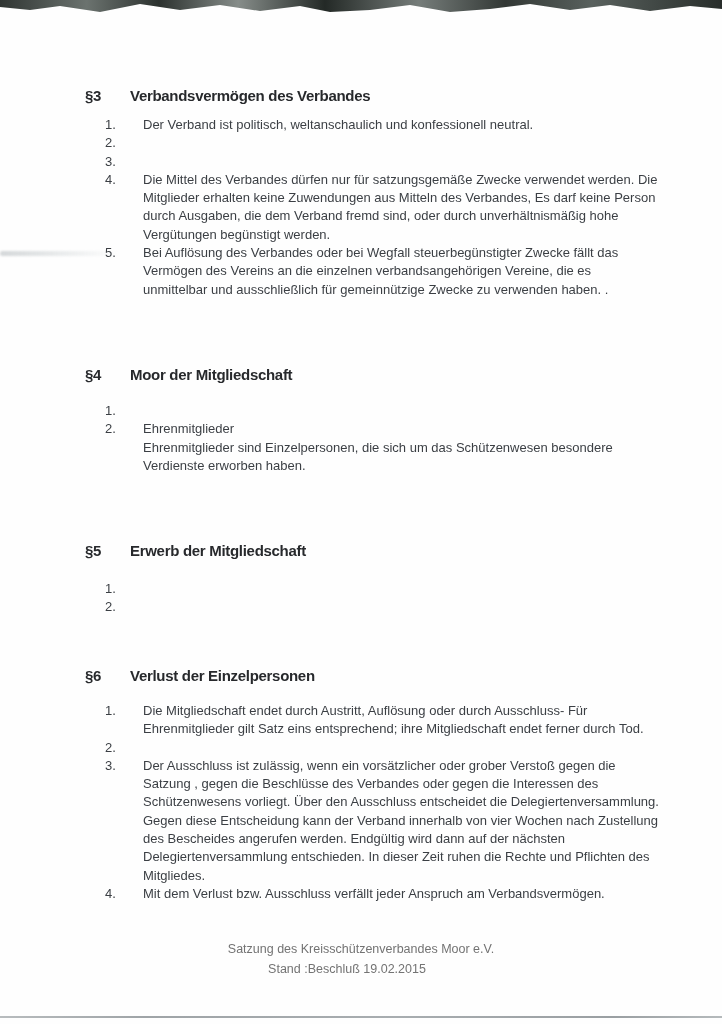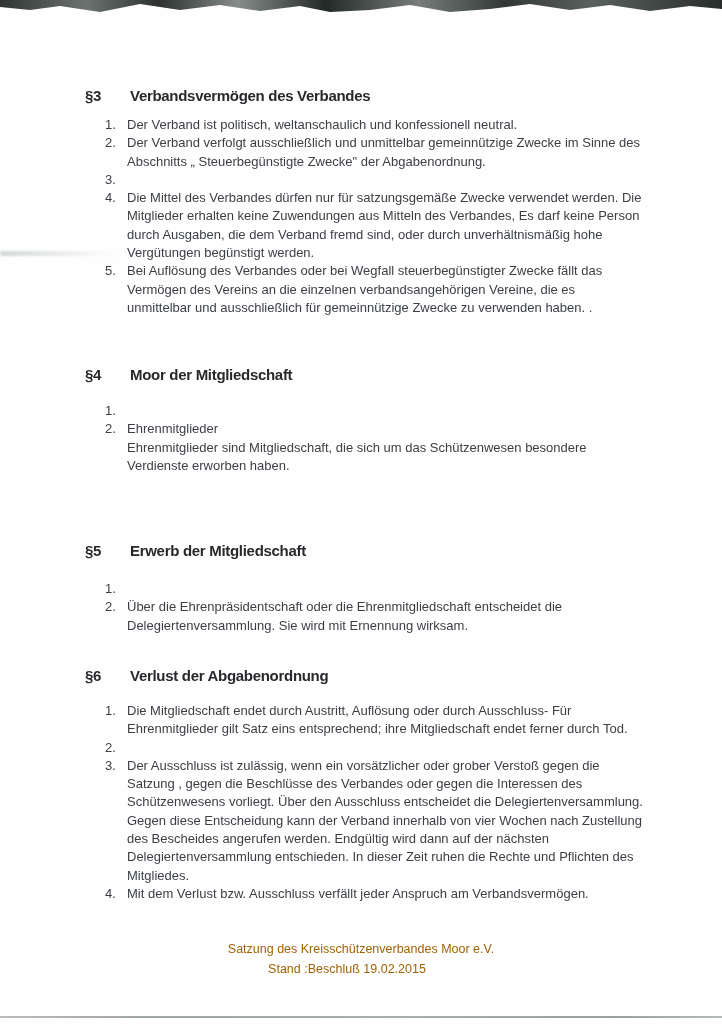--- a/index.html
+++ b/index.html
@@ -37,28 +37,28 @@
   .sec{position:absolute;left:0;right:0;}
   .heading{
     margin:0;padding-left:85px;
     font-size:15px;line-height:20px;font-weight:bold;
     color:#27292c;letter-spacing:-0.3px;display:flex;
   }
   .heading .pid{display:inline-block;width:45px;flex:0 0 45px;}
   .items{padding-left:105px;}
   .item{display:flex;font-size:13px;line-height:18.3px;}
   .item .num{display:inline-block;width:22px;flex:0 0 22px;}
-  .item .txt{width:516px;white-space:pre-wrap;}
+  .item .txt{width:516px;white-space:pre-wrap;margin-left:16px;}
   #sec3{top:86px;} #sec3 .items{margin-top:10px;}
   #sec4{top:365px;} #sec4 .items{margin-top:17px;}
   #sec5{top:541px;} #sec5 .items{margin-top:19px;}
   #sec6{top:666px;} #sec6 .items{margin-top:16px;}
   .footer{
     position:absolute;top:939px;left:0;width:722px;
-    text-align:center;font-size:12.5px;line-height:20px;color:#a16207;
+    text-align:center;font-size:12.5px;line-height:20px;color:#737373;
   }
   .footer .l2{transform:translateX(-14px);}
 </style>
 </head>
 <body>
 
 <div class="page">
 
   <div class="scan-edge-top"></div>
   <div class="smudge-left"></div>
@@ -68,21 +68,20 @@
       <span class="pid">§3</span>
       <span class="ptitle">Verbandsvermögen des Verbandes</span>
     </h2>
     <div class="items">
       <div class="item">
         <span class="num">1.</span>
         <span class="txt">Der Verband ist politisch, weltanschaulich und konfessionell neutral.</span>
       </div>
       <div class="item">
         <span class="num">2.</span>
-        <span class="txt">Der Verband verfolgt ausschließlich und unmittelbar gemeinnützige Zwecke im Sinne des Abschnitts „ Steuerbegünstigte Zwecke" der Abgabenordnung.</span>
       </div>
       <div class="item">
         <span class="num">3.</span>
       </div>
       <div class="item">
         <span class="num">4.</span>
         <span class="txt">Die Mittel des Verbandes dürfen nur für satzungsgemäße Zwecke verwendet werden. Die Mitglieder erhalten keine Zuwendungen aus Mitteln des Verbandes, Es darf keine Person durch Ausgaben, die dem Verband fremd sind, oder durch unverhältnismäßig hohe Vergütungen begünstigt werden.</span>
       </div>
       <div class="item">
         <span class="num">5.</span>
@@ -96,45 +95,44 @@
       <span class="pid">§4</span>
       <span class="ptitle">Moor der Mitgliedschaft</span>
     </h2>
     <div class="items">
       <div class="item">
         <span class="num">1.</span>
       </div>
       <div class="item">
         <span class="num">2.</span>
         <span class="txt">Ehrenmitglieder
-Ehrenmitglieder sind Mitgliedschaft, die sich um das Schützenwesen besondere Verdienste erworben haben.</span>
+Ehrenmitglieder sind Einzelpersonen, die sich um das Schützenwesen besondere Verdienste erworben haben.</span>
       </div>
     </div>
   </section>
 
   <section class="sec" id="sec5">
     <h2 class="heading">
       <span class="pid">§5</span>
       <span class="ptitle">Erwerb der Mitgliedschaft</span>
     </h2>
     <div class="items">
       <div class="item">
         <span class="num">1.</span>
       </div>
       <div class="item">
         <span class="num">2.</span>
-        <span class="txt">Über die Ehrenpräsidentschaft oder die Ehrenmitgliedschaft entscheidet die Delegiertenversammlung. Sie wird mit Ernennung wirksam.</span>
       </div>
     </div>
   </section>
 
   <section class="sec" id="sec6">
     <h2 class="heading">
       <span class="pid">§6</span>
-      <span class="ptitle">Verlust der Abgabenordnung</span>
+      <span class="ptitle">Verlust der Einzelpersonen</span>
     </h2>
     <div class="items">
       <div class="item">
         <span class="num">1.</span>
         <span class="txt">Die Mitgliedschaft endet durch Austritt, Auflösung oder durch Ausschluss- Für Ehrenmitglieder gilt Satz eins entsprechend; ihre Mitgliedschaft endet ferner durch Tod.</span>
       </div>
       <div class="item">
         <span class="num">2.</span>
       </div>
       <div class="item">

